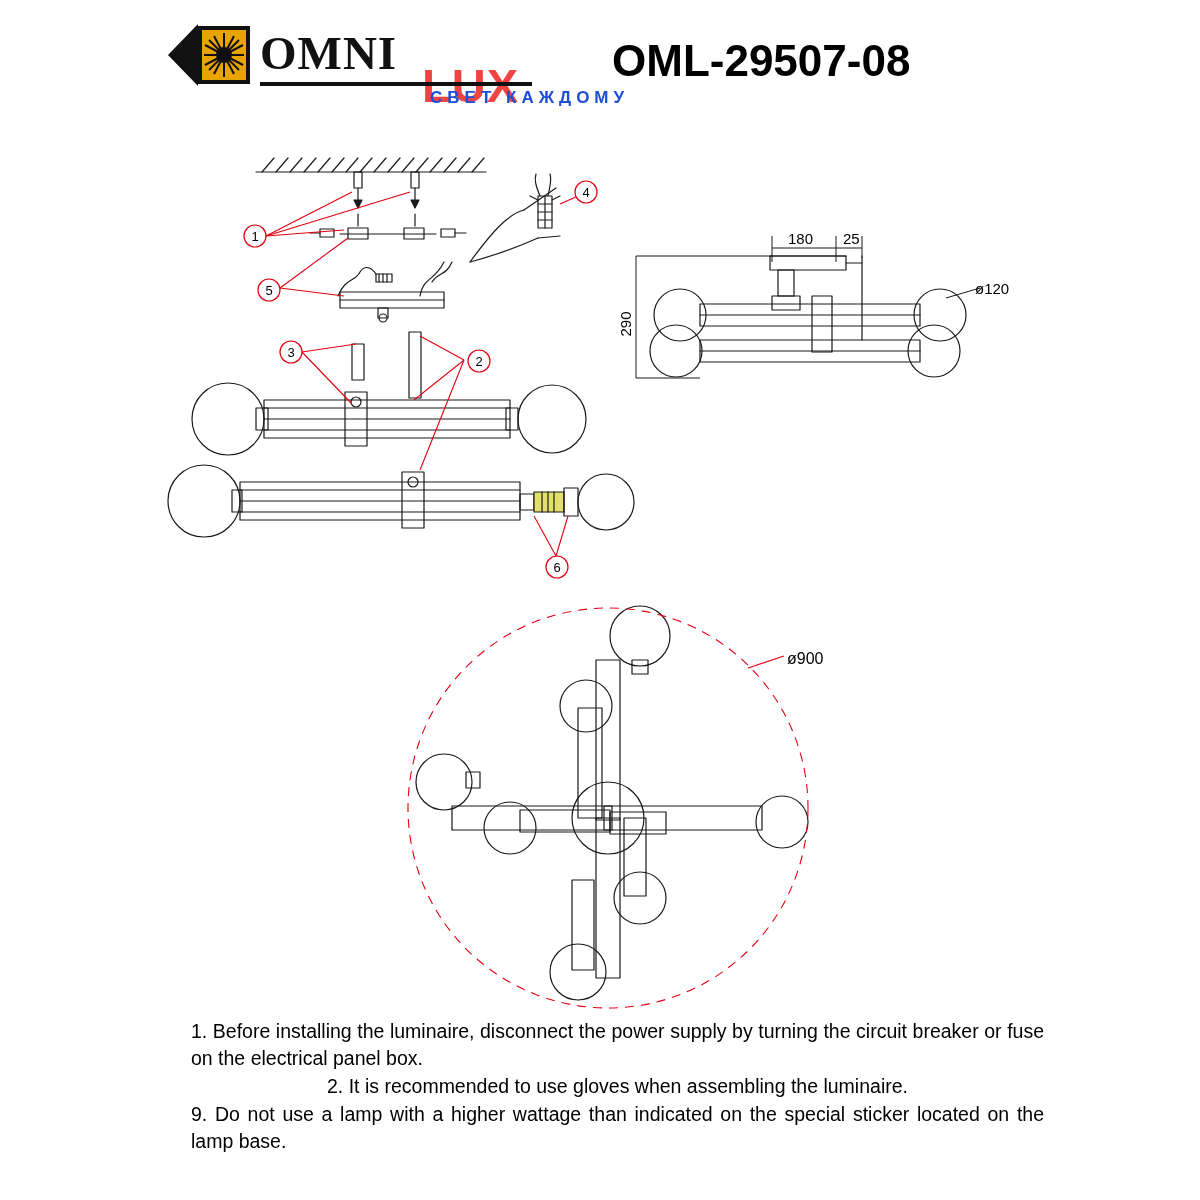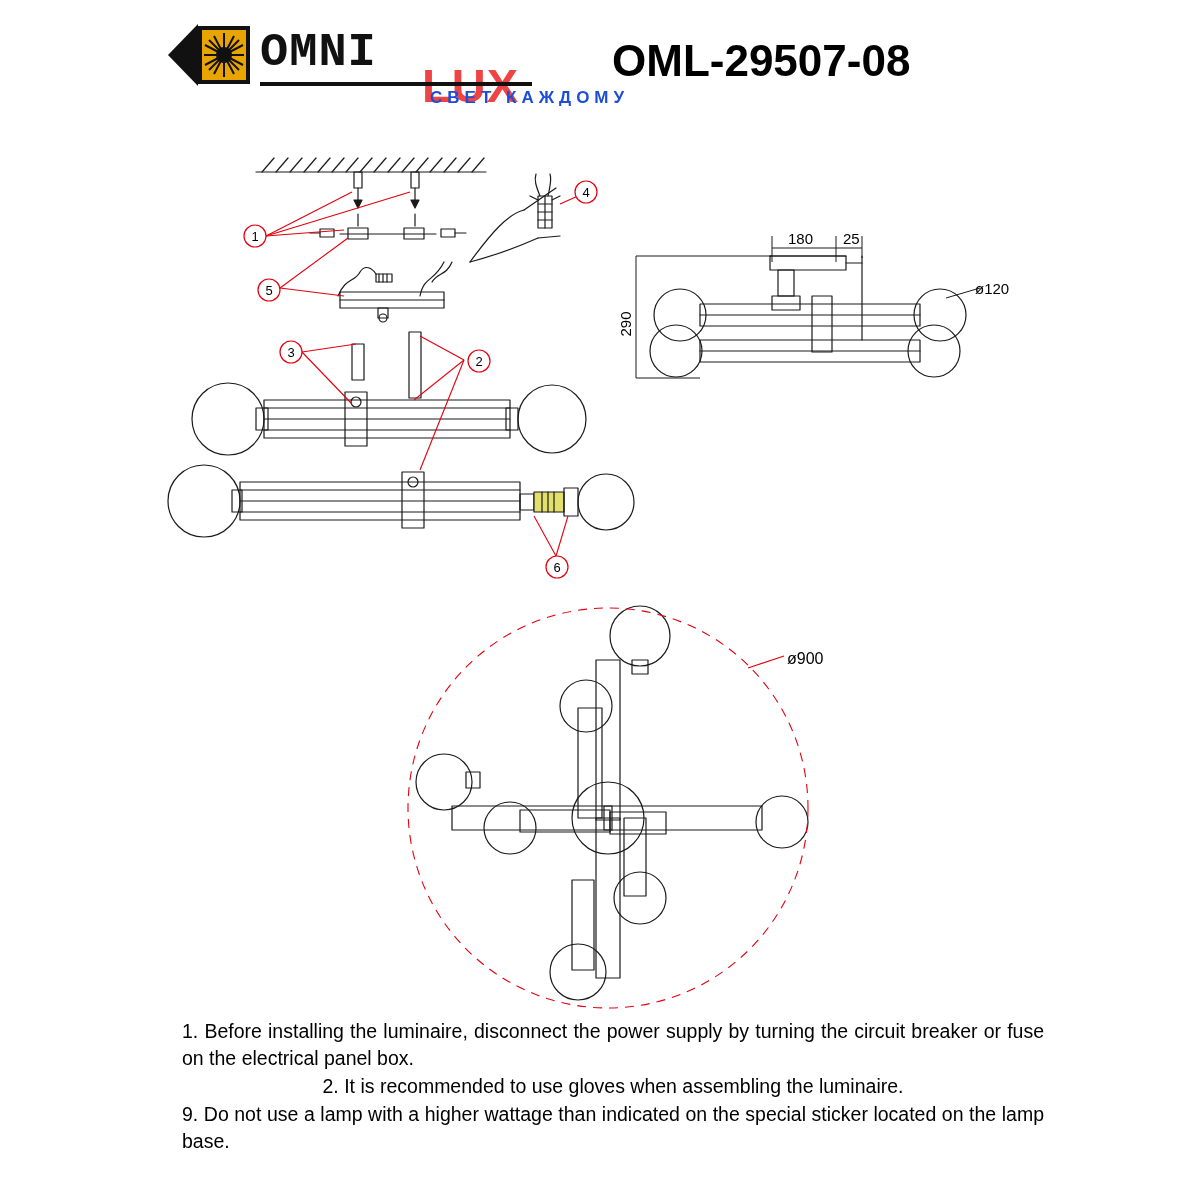--- a/index.html
+++ b/index.html
@@ -43,21 +43,21 @@
     height: 62px;
   }
   .logo-omni {
     position: absolute;
     left: 92px;
     top: 2px;
     font-size: 47px;
     font-weight: bold;
     letter-spacing: 1px;
     color: #111111;
-    font-family: Liberation Mono, monospace;
+    font-family: Liberation Serif, serif;
   }
   .logo-lux {
     position: absolute;
     left: 254px;
     top: 2px;
     font-size: 47px;
     font-weight: bold;
     letter-spacing: 1px;
     color: #ef4444;
     font-family: "Liberation Sans", sans-serif;
@@ -104,21 +104,21 @@
   .notes {
     position: absolute;
     left: 174px;
     top: 1018px;
     width: 870px;
     font-size: 19.5px;
     line-height: 27px;
     color: #000000;
   }
   .note {
-    margin: 0 0 1px 8px;
+    margin: 0 0 1px 17px;
     text-align: justify;
     text-justify: inter-word;
   }
   .note.last { text-align: center; }
 </style>
 </head>
 <body>
 
 <div class="page">
 

